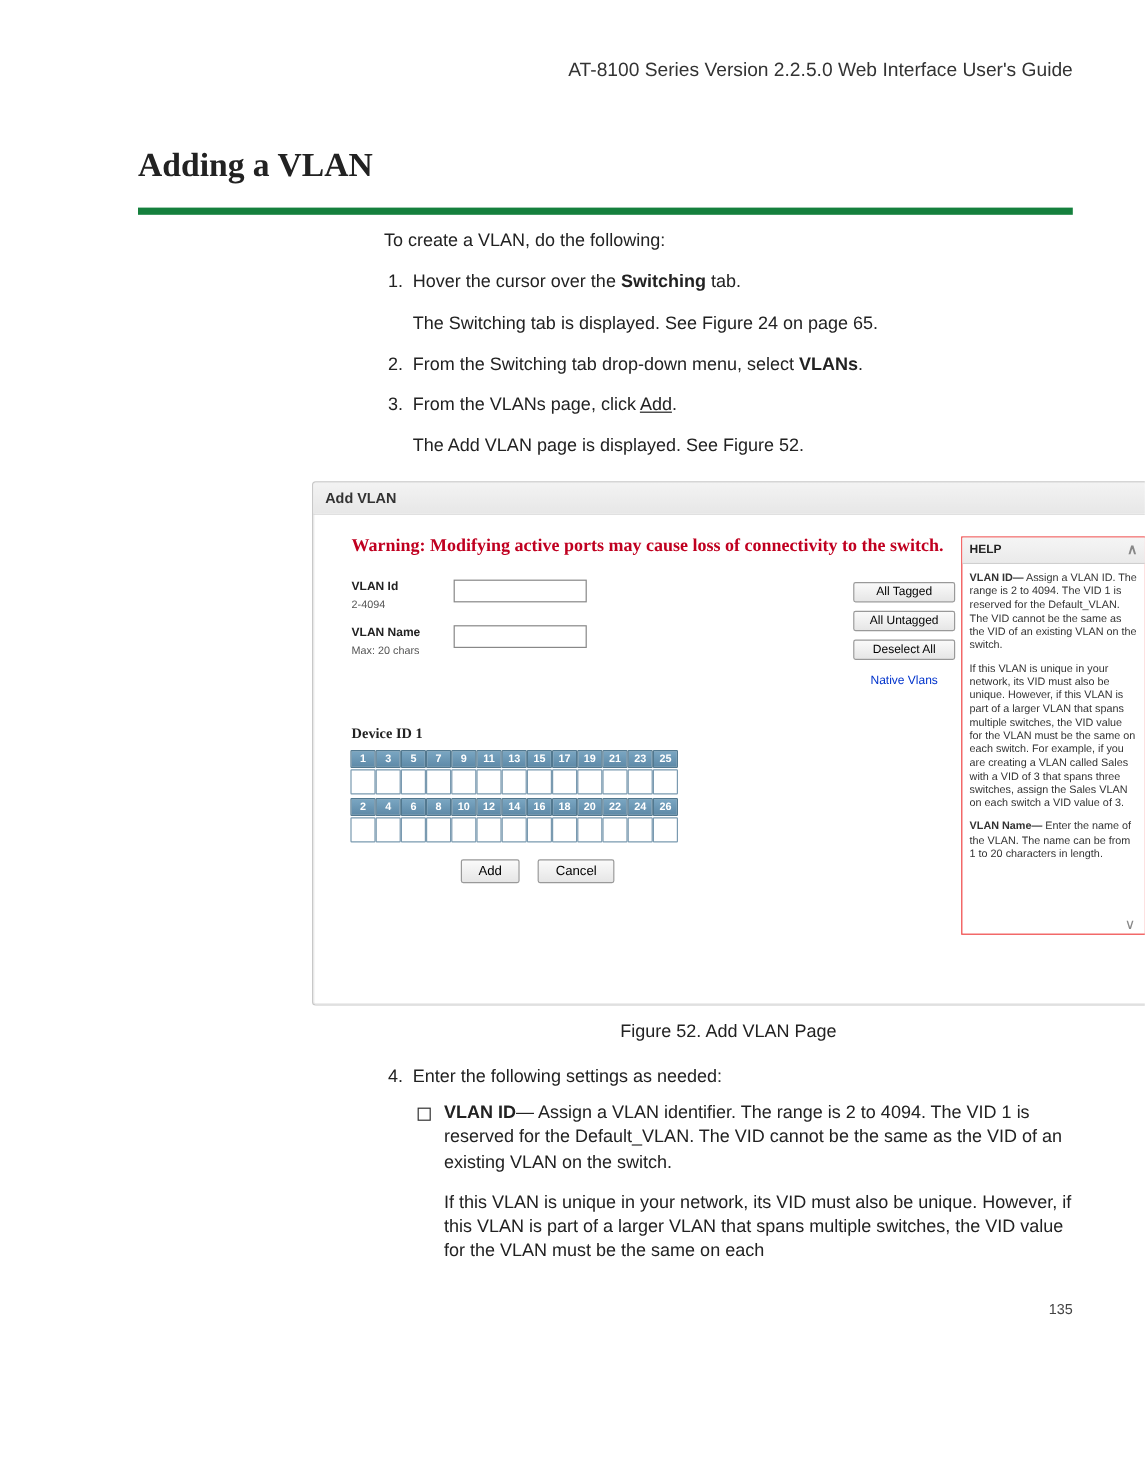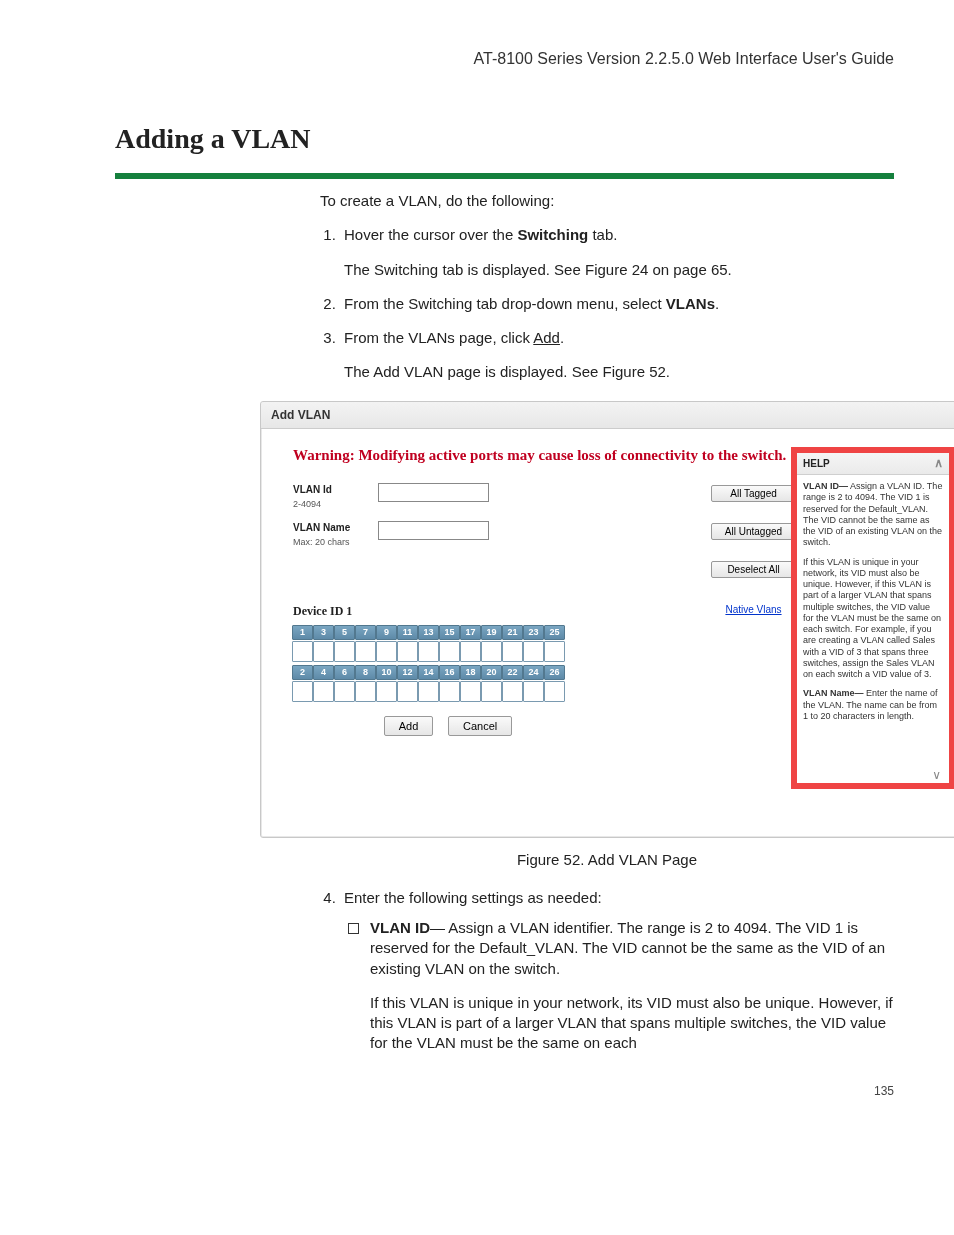--- a/index.html
+++ b/index.html
@@ -75,28 +75,28 @@
     margin-bottom: 18px;
   }
   .form-row { display:flex; align-items:flex-start; margin-bottom:10px; }
   .form-labels { width:85px; font-weight:bold; font-size:10px; color:#222; }
   .form-labels .hint { font-weight:normal; font-size:9px; color:#555; margin-top:2px; }
   .form-row input[type=text] {
     width: 105px; height:17px; border:1px solid #888; font-size:10px; padding:0 2px;
   }
   .side-btn-col {
     position:absolute; right:165px; top:56px; width:85px;
-    display:flex; flex-direction:column; gap:21px; align-items:stretch;
+    display:flex; flex-direction:column; gap:7px; align-items:stretch;
   }
   .side-btn-col button {
     font-size:10px; padding:2px 0; background:linear-gradient(#fafafa,#e6e6e6);
     border:1px solid #999; border-radius:2px; cursor:pointer;
   }
   .native-link {
-    color:#0033cc; text-decoration:underline; font-size:10px;
+    color:#0033cc; font-size:10px;
     text-align:center; margin-top:4px; cursor:pointer;
   }
   .device-label {
     font-family: "Times New Roman", serif; font-weight:bold; font-size:12px;
     margin-top:55px; margin-bottom:6px;
   }
   .port-grid { display:flex; flex-direction:column; gap:3px; }
   .port-row { display:flex; gap:2px; }
   .port-cell {
     width:19px; text-align:center; font-size:9px; font-weight:bold; color:#fff;
@@ -112,21 +112,21 @@
     border-radius:1px;
   }
   .fig-action-row { margin-top:14px; text-align:center; width:310px; }
   .fig-action-row button {
     font-size:11px; padding:3px 14px; background:linear-gradient(#fafafa,#e6e6e6);
     border:1px solid #999; border-radius:2px; margin:0 6px; cursor:pointer;
   }
   
   .help-panel {
     position:absolute; right:6px; top:18px; width:152px;
-    border:6px solid #ef4444; background:#fff;
+    border:1px solid #ef4444; background:#fff;
   }
   .help-head {
     display:flex; justify-content:space-between; align-items:center;
     background:linear-gradient(#f5f5f5,#eaeaea); border-bottom:1px solid #cfcfcf;
     padding:4px 6px; font-weight:bold; font-size:10px;
   }
   .help-body {
     font-size:9px; color:#333; padding:6px 6px 2px 6px; line-height:1.25;
     height:300px; overflow:hidden;
   }

